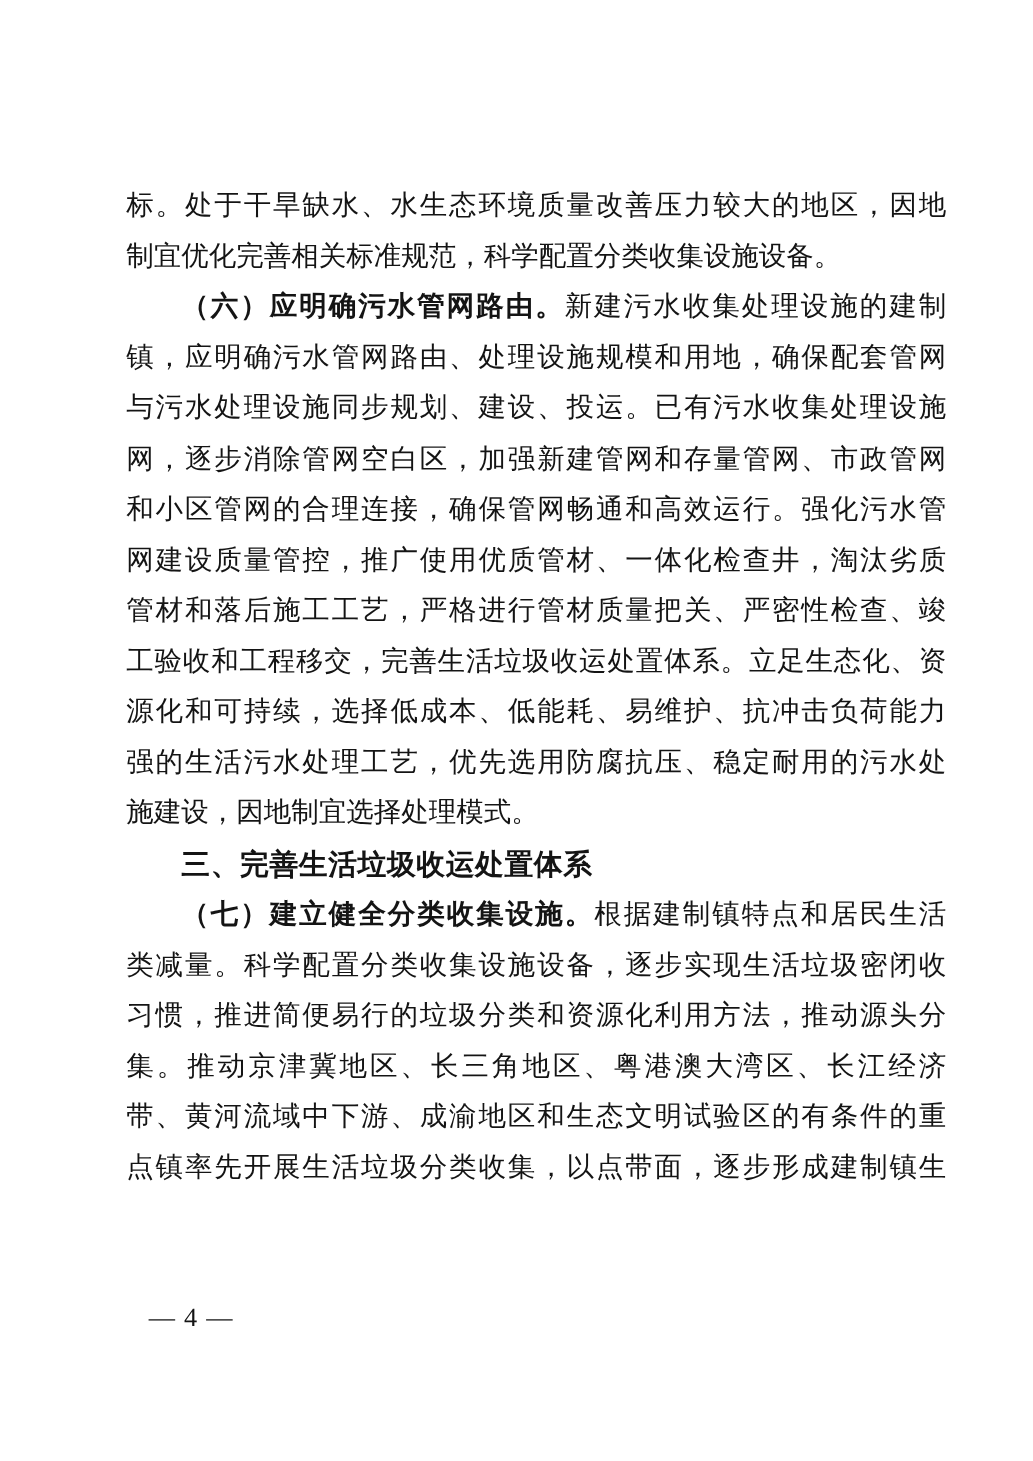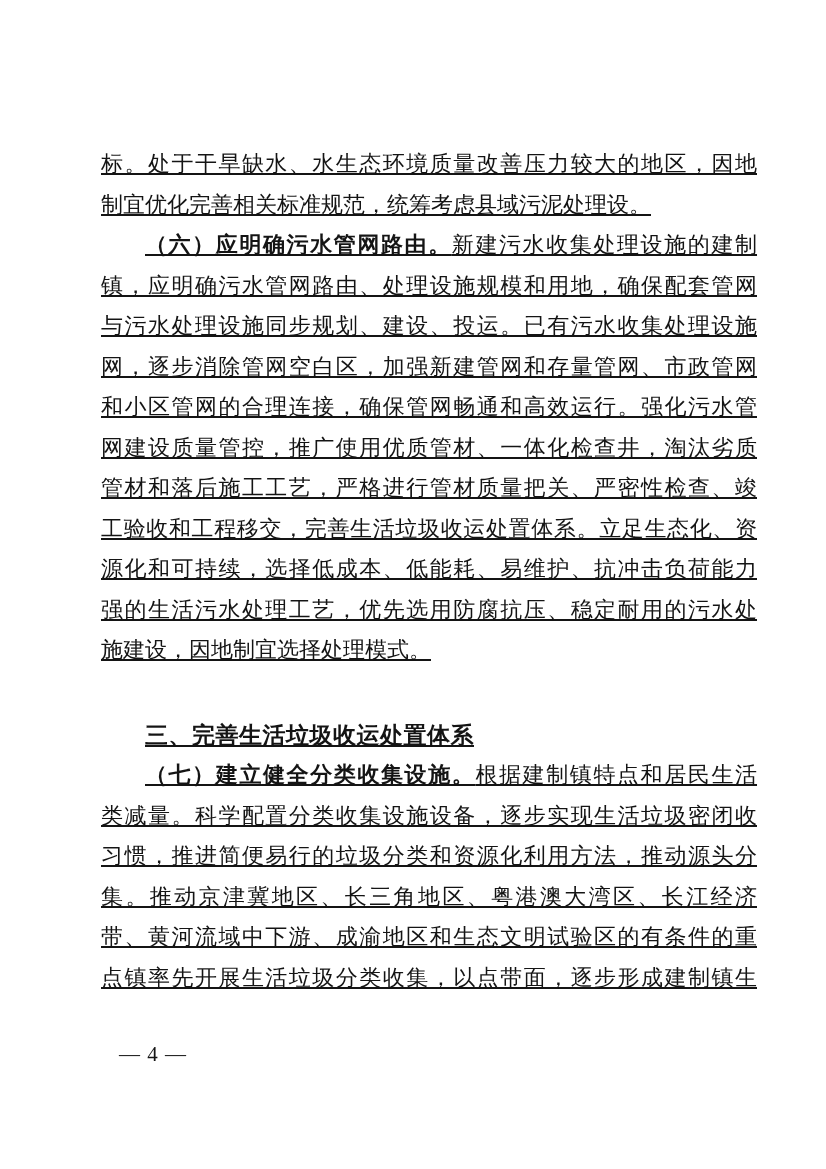--- a/index.html
+++ b/index.html
@@ -20,56 +20,54 @@
     width: 656px;
     font-size: 22px;
     line-height: 40.5px;
   }
   .line {
     height: 40.5px;
     text-align: justify;
     text-align-last: justify;
     text-justify: inter-character;
     white-space: normal;
-    text-decoration: underline;
   }
   .line.last {
     text-align-last: left;
   }
   .line.indent {
     text-indent: 44px;
   }
   .line .bold {
     font-weight: 700;
   }
   .line.heading {
     font-family: "Liberation Sans", "DejaVu Sans", sans-serif;
     font-size: 23px;
     font-weight: 700;
     text-align-last: left;
     letter-spacing: 0.5px;
-    margin-top: 44px;
   }
   .page-number {
     position: absolute;
     left: 119px;
     top: 1040px;
     font-size: 21px;
     line-height: 28px;
     letter-spacing: 1px;
     color: #141414;
   }
 </style>
 </head>
 <body>
 
 <div class="page">
   <div class="text-block" id="doc-body">
       <div class="line"><span>标。处于干旱缺水、水生态环境质量改善压力较大的地区，因地</span></div>
-      <div class="line last"><span>制宜优化完善相关标准规范，统筹考虑县域污泥处理设。</span></div>
+      <div class="line last"><span>制宜优化完善相关标准规范，科学配置分类收集设施设备。</span></div>
       <div class="line indent"><span class="bold">（六）应明确污水管网路由。</span><span>新建污水收集处理设施的建制</span></div>
       <div class="line"><span>镇，应明确污水管网路由、处理设施规模和用地，确保配套管网</span></div>
       <div class="line"><span>与污水处理设施同步规划、建设、投运。已有污水收集处理设施</span></div>
       <div class="line"><span>网，逐步消除管网空白区，加强新建管网和存量管网、市政管网</span></div>
       <div class="line"><span>和小区管网的合理连接，确保管网畅通和高效运行。强化污水管</span></div>
       <div class="line"><span>网建设质量管控，推广使用优质管材、一体化检查井，淘汰劣质</span></div>
       <div class="line"><span>管材和落后施工工艺，严格进行管材质量把关、严密性检查、竣</span></div>
       <div class="line"><span>工验收和工程移交，完善生活垃圾收运处置体系。立足生态化、资</span></div>
       <div class="line"><span>源化和可持续，选择低成本、低能耗、易维护、抗冲击负荷能力</span></div>
       <div class="line"><span>强的生活污水处理工艺，优先选用防腐抗压、稳定耐用的污水处</span></div>

